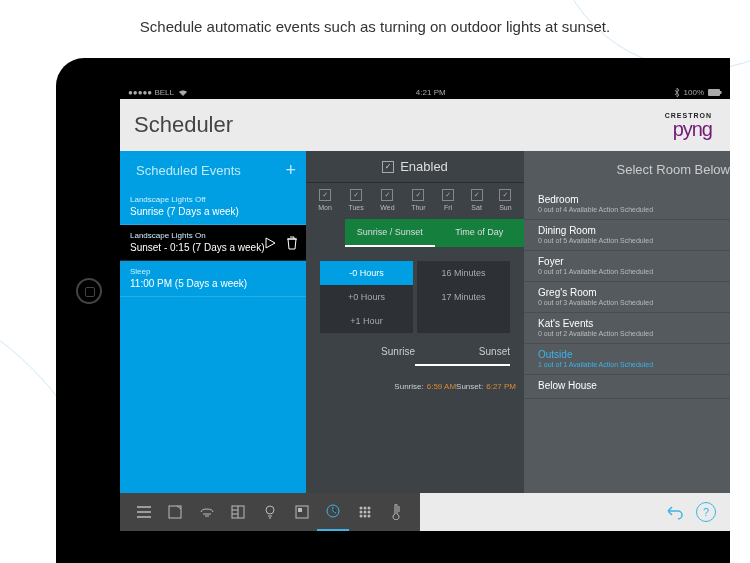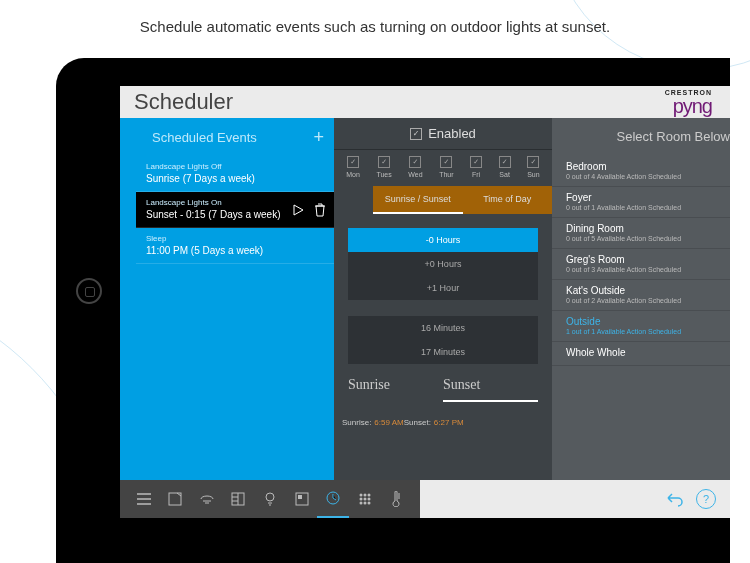--- a/index.html
+++ b/index.html
@@ -7,56 +7,56 @@
 .bg-curve { position: absolute; border: 1px solid #d0e8f5; border-radius: 50%; }
 .curve-1 { width: 600px; height: 600px; left: -480px; top: 280px; }
 .curve-2 { width: 300px; height: 300px; right: -100px; top: -230px; }
 .marketing-text { text-align: center; font-size: 15px; color: #333; padding: 18px 0 14px; font-weight: 400; position: relative; z-index: 2; }
 .ipad-frame { position: absolute; left: 56px; top: 58px; right: 20px; bottom: 0; background: #000; border-radius: 28px 0 0 0; padding: 28px 0 0 64px; z-index: 2; }
 .home-button { position: absolute; left: 20px; top: 220px; width: 26px; height: 26px; border: 2px solid #444; border-radius: 50%; }
 .home-button::after { content: ''; position: absolute; left: 7px; top: 7px; width: 8px; height: 8px; border: 1px solid #444; border-radius: 2px; }
 .status-bar { background: #000; color: #aaa; font-size: 8px; height: 13px; line-height: 13px; display: flex; justify-content: space-between; padding: 0 8px; }
 .status-left, .status-right { display: flex; gap: 4px; align-items: center; }
 .screen { background: #ebebeb; height: 432px; display: flex; flex-direction: column; }
-.app-header { background: #ebebeb; height: 32px; display: flex; align-items: center; justify-content: space-between; padding: 0 18px 0 14px; }
+.app-header { background: #ebebeb; height: 52px; display: flex; align-items: center; justify-content: space-between; padding: 0 18px 0 14px; }
 .app-title { font-size: 22px; font-weight: 300; color: #444; }
 .brand { text-align: right; line-height: 1; }
 .brand-top { font-size: 7px; letter-spacing: 1px; color: #222; font-weight: 600; }
 .brand-main { font-size: 20px; color: #701a75; font-weight: 400; letter-spacing: -1px; }
 .main-row { flex: 1; display: flex; min-height: 0; }
-.col-events { width: 214px; background: #009fe3; color: #fff; display: flex; flex-direction: column; padding-left: 16px; }
+.col-events { width: 186px; background: #009fe3; color: #fff; display: flex; flex-direction: column; }
 .col-time { width: 218px; background: #3d4246; color: #ddd; display: flex; flex-direction: column; }
 .col-rooms { flex: 1; background: #555a5e; color: #ddd; display: flex; flex-direction: column; }
 .panel-title { height: 38px; display: flex; align-items: center; justify-content: center; font-size: 13px; font-weight: 300; }
 .events-title-row { justify-content: space-between; padding: 0 10px 0 16px; color: #bde9fb; }
 .plus-icon { font-size: 18px; font-weight: 300; }
 .event-item { padding: 6px 10px 7px; border-bottom: 1px solid rgba(255,255,255,0.15); }
 .event-item.selected { background: #000000; position: relative; }
 .event-name { font-size: 8px; color: #cceeff; margin-bottom: 2px; }
 .event-detail { font-size: 10px; color: #fff; font-weight: 500; }
 .event-actions { position: absolute; right: 6px; top: 50%; transform: translateY(-50%); display: flex; gap: 6px; }
 .event-actions span { width: 16px; height: 16px; display: inline-flex; align-items: center; justify-content: center; }
 .enabled-row { display: flex; align-items: center; justify-content: center; gap: 6px; height: 32px; font-size: 13px; border-bottom: 1px solid #2a2e31; }
 .checkbox-sm { width: 12px; height: 12px; border: 1px solid #aaa; display: inline-flex; align-items: center; justify-content: center; font-size: 8px; color: #ccc; }
 .days-row { display: flex; justify-content: space-around; padding: 6px 4px 8px; }
 .day-col { text-align: center; }
 .day-check { width: 12px; height: 12px; border: 1px solid #888; margin: 0 auto 3px; display: flex; align-items: center; justify-content: center; font-size: 7px; color: #aaa; }
 .day-label { font-size: 7px; color: #bbb; }
-.time-tabs { display: flex; background: #a16207; margin-left: 39px; }
+.time-tabs { display: flex; background: #15803d; margin-left: 39px; }
 .time-tab { flex: 1; text-align: center; padding: 8px 0; font-size: 9px; color: #ddd; border-bottom: 2px solid transparent; }
 .time-tab.active { border-bottom-color: #fff; }
 .picker-wrap { padding: 14px 14px 6px; }
-.picker { display: flex; gap: 16px; flex-direction: column; }
+.picker { display: flex; gap: 4px; }
 .picker-col { flex: 1; background: #2d3135; }
 .picker-item { text-align: center; padding: 7px 0; font-size: 9px; color: #aaa; }
 .picker-item.sel { background: #009fe3; color: #fff; }
 .sun-tabs { display: flex; margin-top: 6px; }
-.sun-tab { flex: 1; text-align: left; padding: 7px 0; font-size: 14px; color: #ccc; font-family: Liberation Serif, serif; }
+.sun-tab { flex: 1; text-align: right; padding: 7px 0; font-size: 10px; color: #ccc; }
 .sun-tab.active { border-bottom: 2px solid #fff; }
-.sun-times { display: flex; justify-content: flex-start; padding: 10px 8px; font-size: 8px; }
+.sun-times { display: flex; justify-content: flex-end; padding: 10px 8px; font-size: 8px; }
 .sun-times .lbl { color: #ccc; }
 .sun-times .val { color: #d88a3a; margin-left: 3px; }
 .rooms-title { height: 38px; line-height: 38px; text-align: right; font-size: 13px; font-weight: 300; color: #ccc; }
 .rooms-list { flex: 1; overflow: hidden; }
 .room-item { padding: 5px 14px 6px; border-bottom: 1px solid #494d51; }
 .room-name { font-size: 10px; color: #fff; }
 .room-detail { font-size: 7px; color: #bbb; margin-top: 1px; }
 .room-item.highlight .room-name { color: #3db4e8; }
 .room-item.highlight .room-detail { color: #3db4e8; }
 .bottom-bar { height: 38px; background: #ebebeb; display: flex; align-items: center; }
@@ -71,20 +71,45 @@
 <body>
 
 <div class="bg-curve curve-1"></div>
 <div class="bg-curve curve-2"></div>
 
 <div class="marketing-text">Schedule automatic events such as turning on outdoor lights at sunset.</div>
 
 <div class="ipad-frame">
   <div class="home-button"></div>
 
+  <div class="status-bar">
+    <div class="status-left">
+      <span>●●●●● BELL</span>
+      <span>
+        <svg width="10" height="8" viewBox="0 0 10 8">
+            <path fill="#aaa" d="M5 7L1 3c2-2 6-2 8 0z"></path>
+          </svg>
+      </span>
+    </div>
+    <div>4:21 PM</div>
+    <div class="status-right">
+      <span>
+        <svg width="6" height="9" viewBox="0 0 6 9">
+            <path fill="none" stroke="#aaa" stroke-width="0.8" d="M1 2l4 5-2 2V0l2 2-4 5"></path>
+          </svg>
+      </span>
+      <span>100%</span>
+      <span>
+        <svg width="14" height="7" viewBox="0 0 14 7">
+            <rect x="0" y="0" width="12" height="7" rx="1" fill="#aaa"></rect>
+            <rect x="12" y="2" width="1.5" height="3" fill="#aaa"></rect>
+          </svg>
+      </span>
+    </div>
+  </div>
 
   <div class="screen">
     <div class="app-header">
       <div class="app-title">Scheduler</div>
       <div class="brand">
         <div class="brand-top">CRESTRON</div>
         <div class="brand-main">pyng</div>
       </div>
     </div>
 
@@ -184,41 +209,41 @@
       </div>
 
       <div class="col-rooms">
         <div class="rooms-title">Select Room Below</div>
         <div class="rooms-list">
           <div class="room-item">
             <div class="room-name">Bedroom</div>
             <div class="room-detail">0 out of 4 Available Action Scheduled</div>
           </div>
           <div class="room-item">
+            <div class="room-name">Dining Room</div>
+            <div class="room-detail">0 out of 5 Available Action Scheduled</div>
+          </div>
+          <div class="room-item">
             <div class="room-name">Foyer</div>
             <div class="room-detail">0 out of 1 Available Action Scheduled</div>
           </div>
           <div class="room-item">
-            <div class="room-name">Dining Room</div>
-            <div class="room-detail">0 out of 5 Available Action Scheduled</div>
-          </div>
-          <div class="room-item">
             <div class="room-name">Greg's Room</div>
             <div class="room-detail">0 out of 3 Available Action Scheduled</div>
           </div>
           <div class="room-item">
-            <div class="room-name">Kat's Outside</div>
+            <div class="room-name">Kat's Events</div>
             <div class="room-detail">0 out of 2 Available Action Scheduled</div>
           </div>
           <div class="room-item highlight">
             <div class="room-name">Outside</div>
             <div class="room-detail">1 out of 1 Available Action Scheduled</div>
           </div>
           <div class="room-item">
-            <div class="room-name">Whole Whole</div>
+            <div class="room-name">Below House</div>
             <div class="room-detail"></div>
           </div>
         </div>
       </div>
     </div>
 
     <div class="bottom-bar">
       <div class="tool-strip">
         <div class="tool-btn">
           <svg width="14" height="12" viewBox="0 0 14 12">

